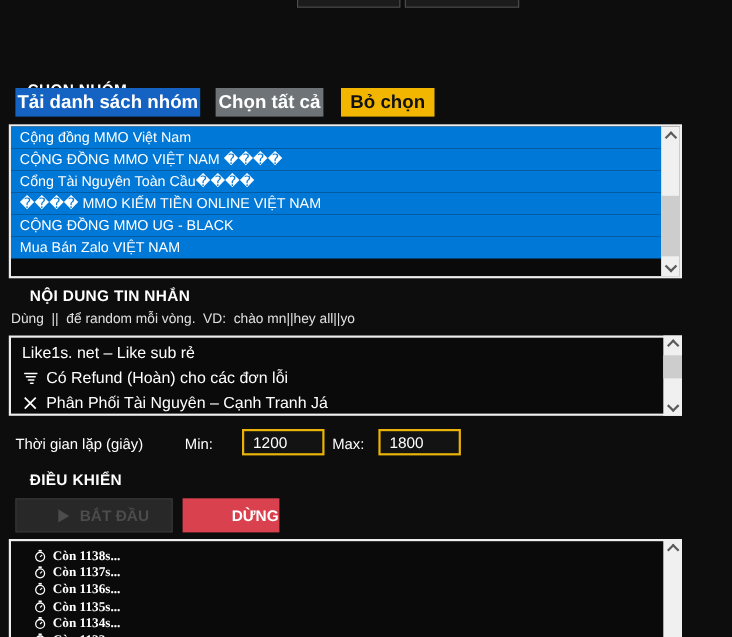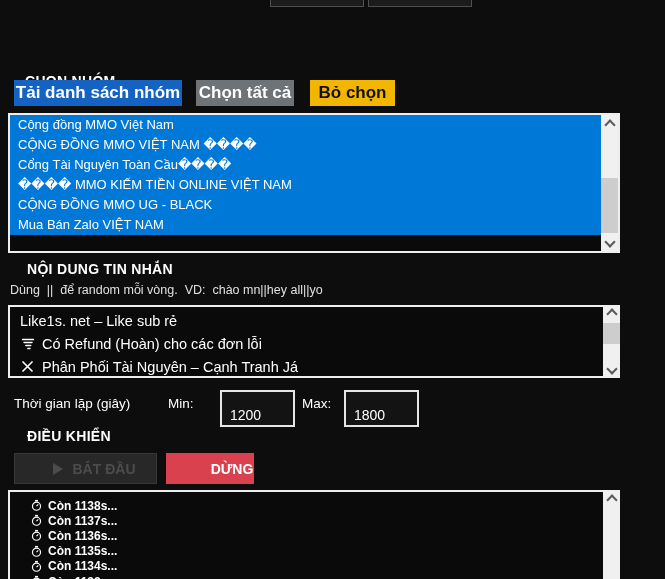--- a/index.html
+++ b/index.html
@@ -37,35 +37,35 @@
   .chev.down{border-right-width:2px;border-bottom-width:2px;transform:rotate(45deg);margin-bottom:3px;}
   .vs-thumb{position:absolute;left:0;right:0;background:#CDCDCD;}
 
   
   .hint{position:absolute;font-size:12.5px;color:#e0e0e0;white-space:pre;}
   .msg-line{height:23px;display:flex;align-items:center;font-size:14.5px;white-space:nowrap;overflow:hidden;}
   .msg-icon{display:inline-flex;width:15px;margin-right:7px;justify-content:center;flex:0 0 auto;}
 
   
   .t-label{position:absolute;font-size:13.5px;color:#fff;text-align:right;}
-  .time-input{position:absolute;width:63px;height:20px;background:#131313;border:2px solid #e5e5e5;
-              color:#fff;font-family:inherit;font-size:14px;padding:13px 0 0 8px;}
+  .time-input{position:absolute;width:63px;height:20px;background:#131313;border:2px solid #eab308;
+              color:#fff;font-family:inherit;font-size:14px;padding:0 0 0 8px;}
 
   
   .ctl-btn{position:absolute;display:flex;align-items:center;justify-content:center;gap:10px;
            font-family:inherit;font-size:14px;font-weight:700;border:none;cursor:pointer;}
   .ctl-start{background:#282828;border:1px solid #373737;color:#4C4C4C;}
   .ctl-stop{background:#D9414E;color:#fff;}
   .play-tri{display:block;width:0;height:0;border-left:10px solid #4C4C4C;
             border-top:6px solid transparent;border-bottom:6px solid transparent;}
   .stop-sq{display:block;width:12px;height:12px;background:#fff;}
 
   
   .log-line{height:15.2px;display:flex;align-items:center;gap:6px;
-            font-family:Liberation Sans, sans-serif;
+            font-family:Liberation Serif, serif;
             font-size:12px;font-weight:700;color:#fff;white-space:nowrap;}
   .log-icon{display:inline-flex;width:11px;flex:0 0 auto;}
 </style>
 </head>
 <body>
 
 <div id="app">
 
   <div class="topcut" style="left:270px;width:92px;"></div>
   <div class="topcut" style="left:368px;width:102px;"></div>

